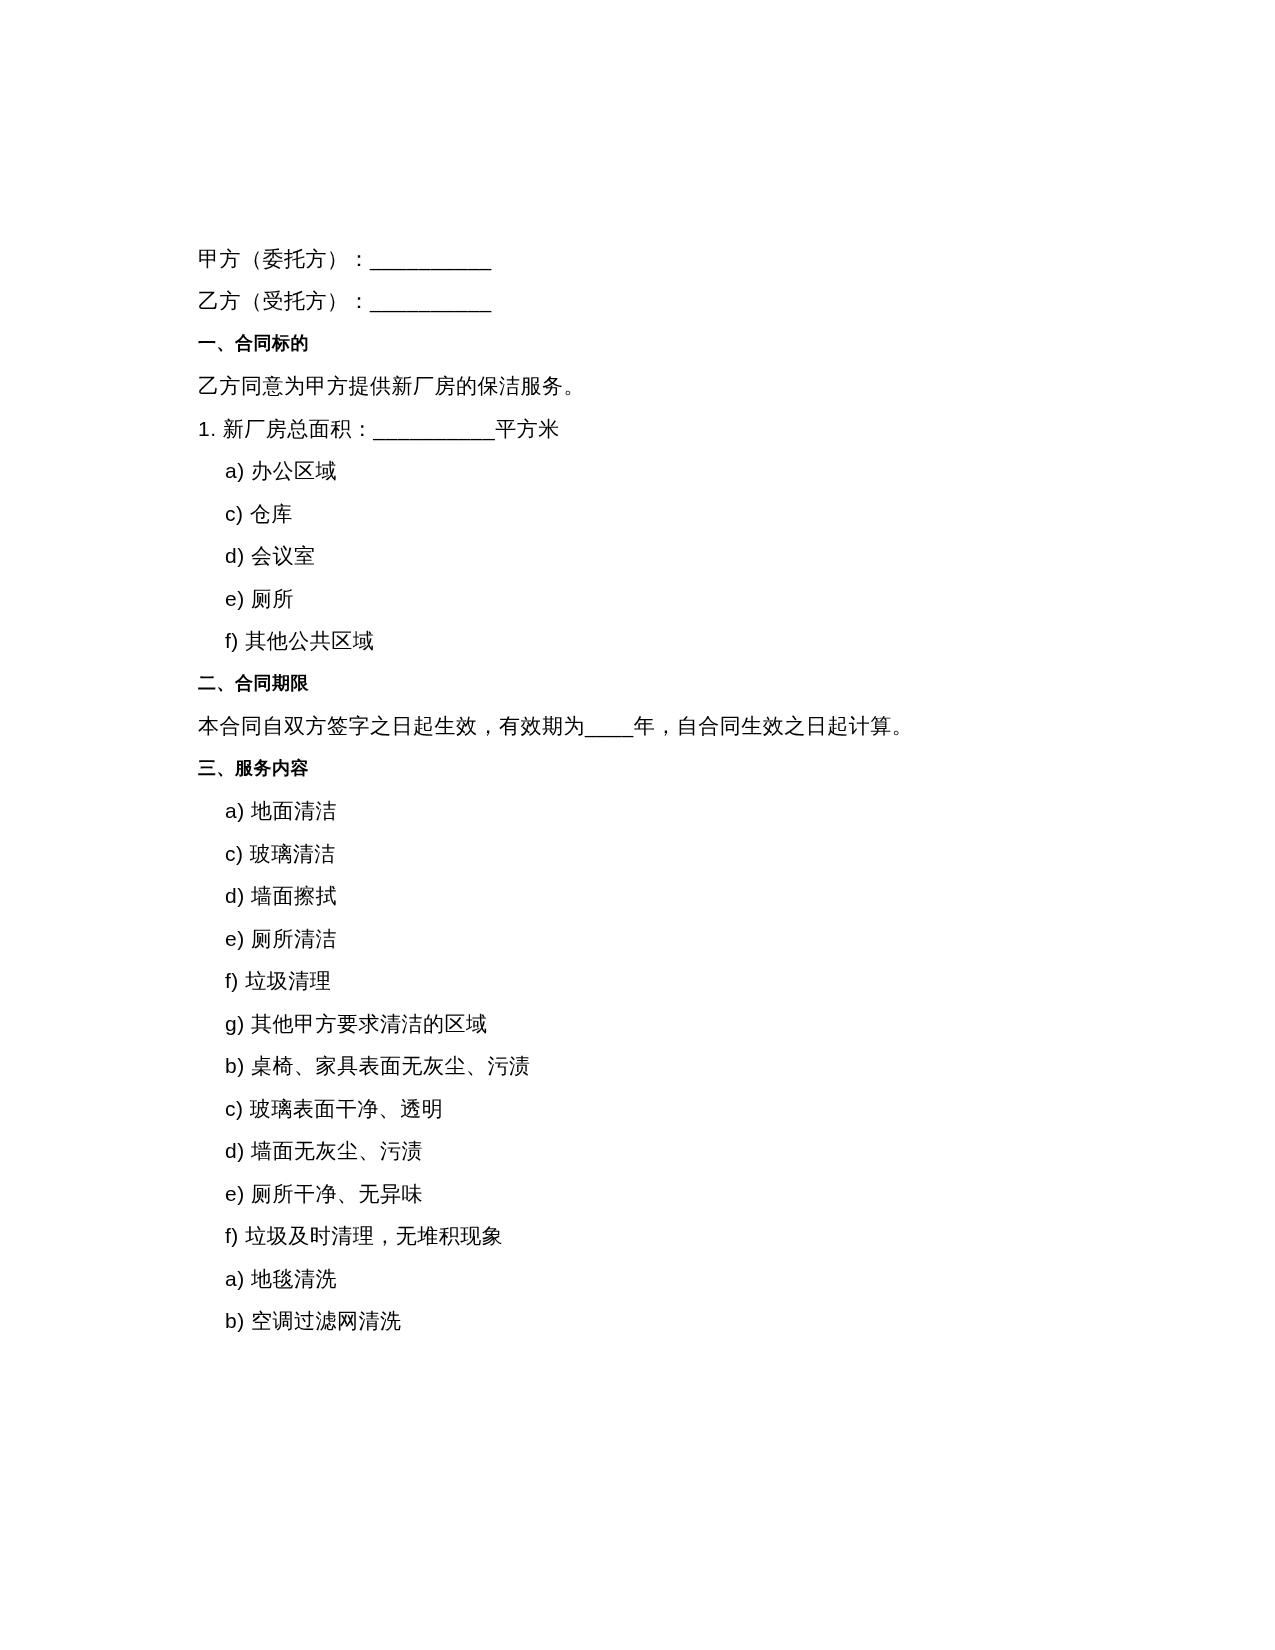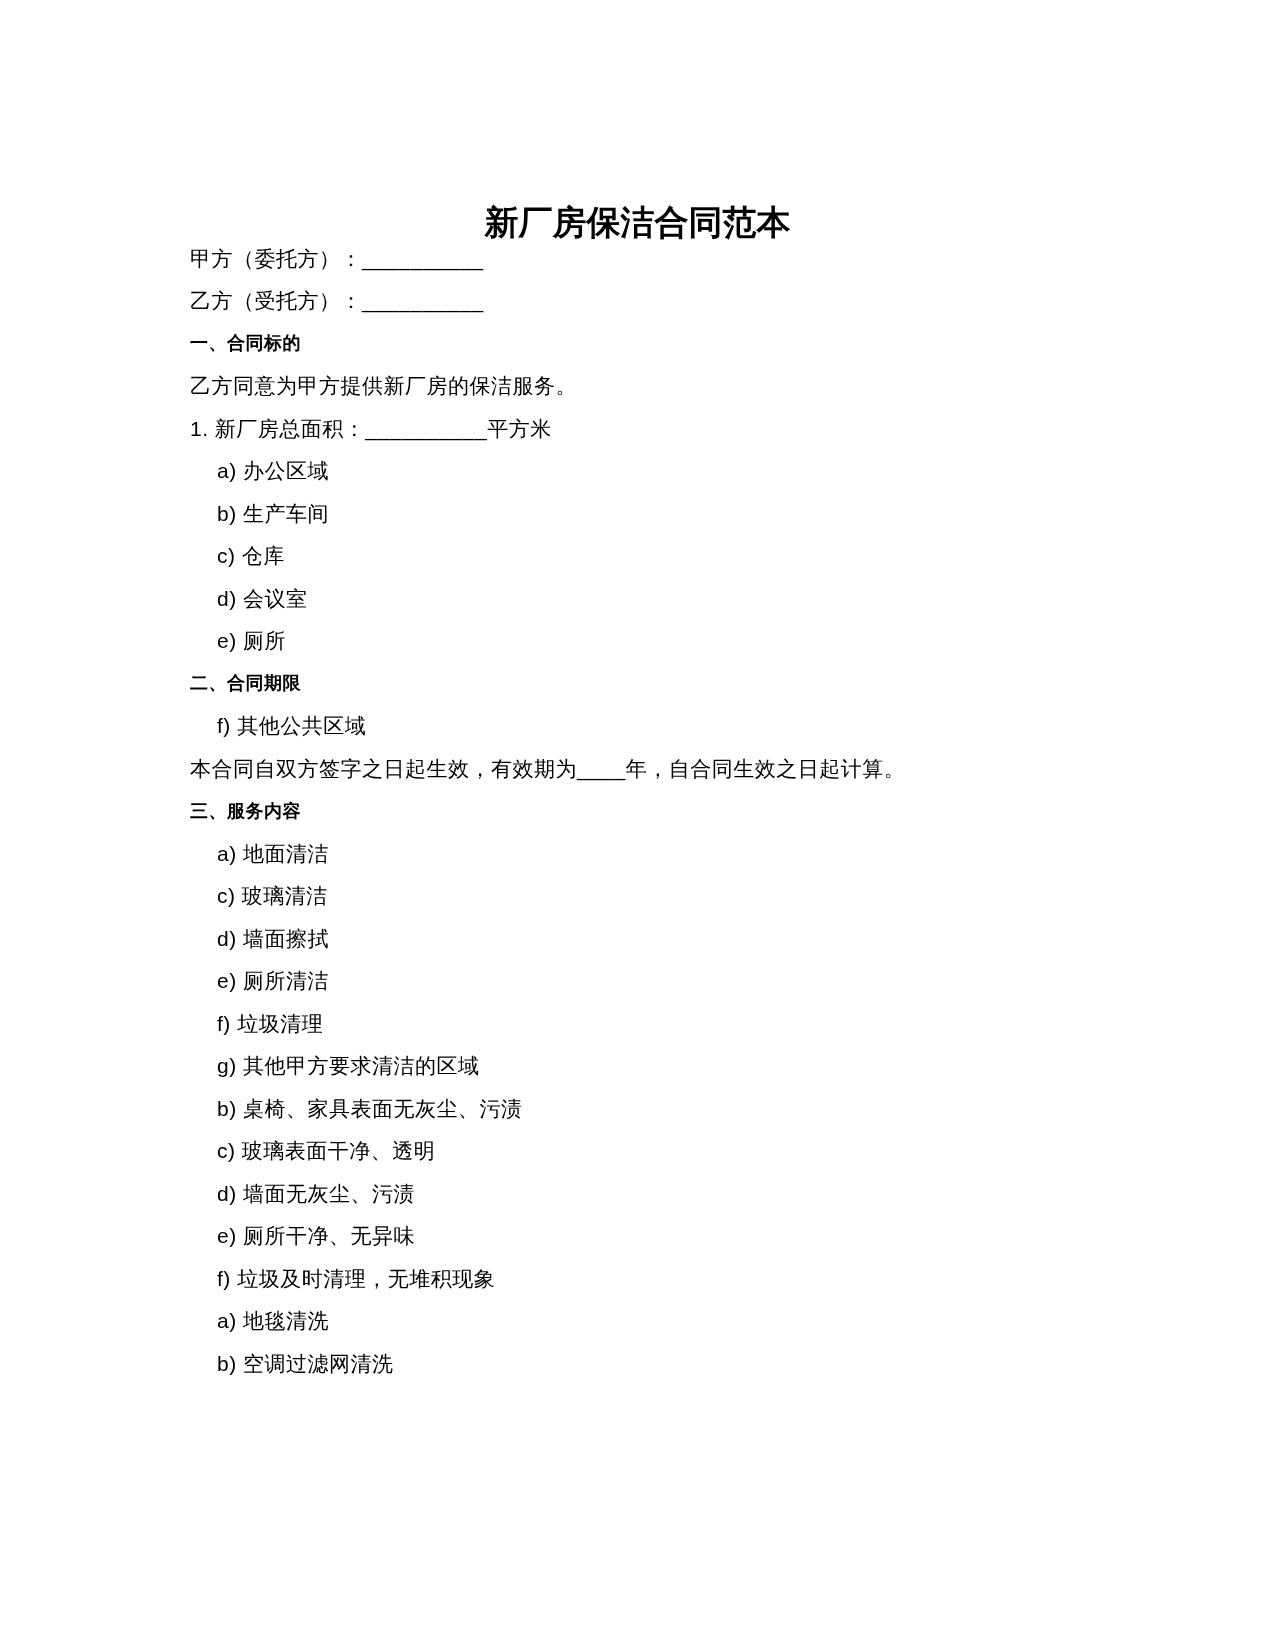--- a/index.html
+++ b/index.html
@@ -19,21 +19,21 @@
     width: 895px;
     text-align: center;
     font-size: 34px;
     font-weight: bold;
     line-height: 1.1;
     white-space: nowrap;
   }
   .doc-body {
     position: absolute;
     top: 237px;
-    left: 190px;
+    left: 198px;
     width: 900px;
   }
   .line {
     height: 42.5px;
     display: flex;
     align-items: center;
     font-size: 21px;
     line-height: 1;
     white-space: nowrap;
     letter-spacing: 0.5px;
@@ -44,35 +44,33 @@
   }
   .line.list {
     padding-left: 27px;
   }
 </style>
 </head>
 <body>
 
 <div class="page">
 
-  <h1 class="doc-title">新厂房保洁合同范本</h1>
 
   <div class="doc-body">
     <div class="line body">甲方（委托方）：__________</div>
     <div class="line body">乙方（受托方）：__________</div>
     <div class="line heading">一、合同标的</div>
     <div class="line body">乙方同意为甲方提供新厂房的保洁服务。</div>
     <div class="line body">1. 新厂房总面积：__________平方米</div>
     <div class="line list">a) 办公区域</div>
-    <div class="line list">b) 生产车间</div>
     <div class="line list">c) 仓库</div>
     <div class="line list">d) 会议室</div>
     <div class="line list">e) 厕所</div>
+    <div class="line list">f) 其他公共区域</div>
     <div class="line heading">二、合同期限</div>
-    <div class="line list">f) 其他公共区域</div>
     <div class="line body">本合同自双方签字之日起生效，有效期为____年，自合同生效之日起计算。</div>
     <div class="line heading">三、服务内容</div>
     <div class="line list">a) 地面清洁</div>
     <div class="line list">c) 玻璃清洁</div>
     <div class="line list">d) 墙面擦拭</div>
     <div class="line list">e) 厕所清洁</div>
     <div class="line list">f) 垃圾清理</div>
     <div class="line list">g) 其他甲方要求清洁的区域</div>
     <div class="line list">b) 桌椅、家具表面无灰尘、污渍</div>
     <div class="line list">c) 玻璃表面干净、透明</div>

